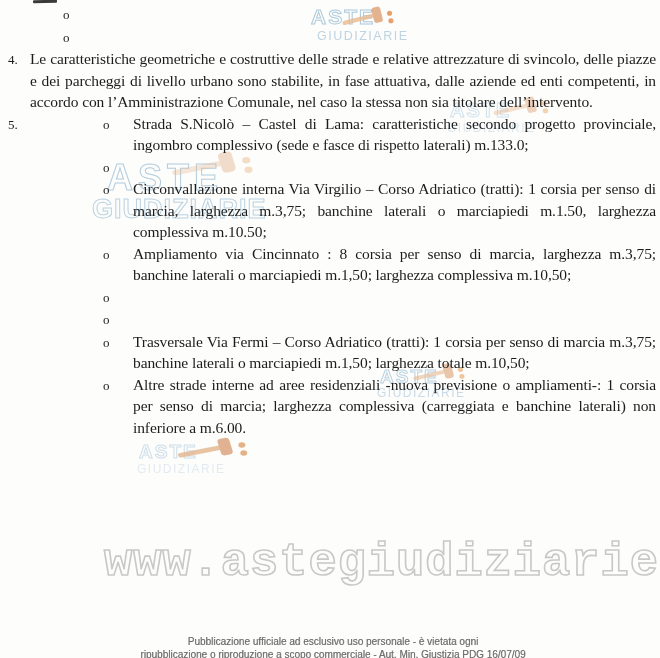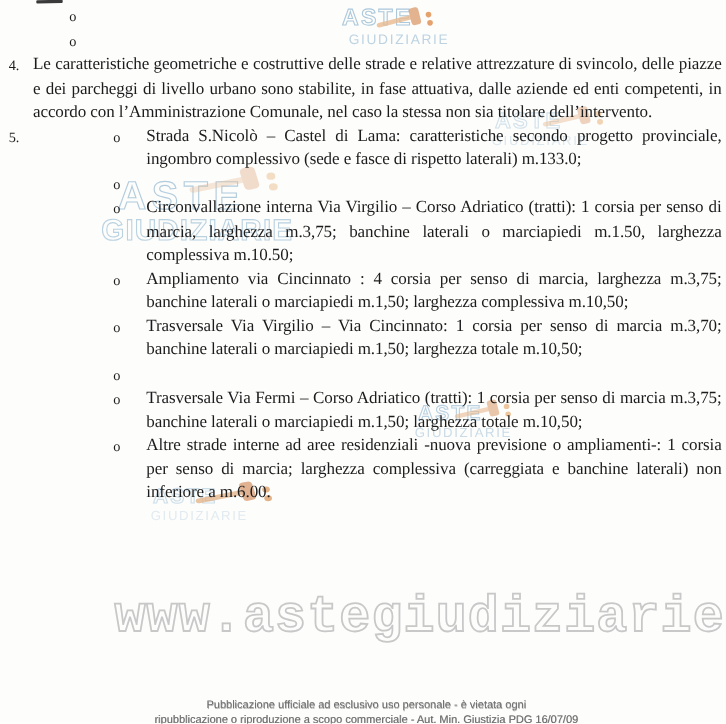--- a/index.html
+++ b/index.html
@@ -191,25 +191,24 @@
         </div>
         <div class="li sub">
           <span class="marker">o</span>
         </div>
         <div class="li sub">
           <span class="marker">o</span>
           <div class="li-text">Circonvallazione interna Via Virgilio – Corso Adriatico (tratti): 1 corsia per senso di marcia, larghezza m.3,75; banchine laterali o marciapiedi m.1.50, larghezza complessiva m.10.50;</div>
         </div>
         <div class="li sub">
           <span class="marker">o</span>
-          <div class="li-text">Ampliamento via Cincinnato : 4 corsia per senso di marcia, larghezza m.3,75; banchine laterali o marciapiedi m.1,50; larghezza complessiva m.10,50;</div>
-        </div>
-        <div class="li sub">
-          <span class="marker">o</span>
-          <div class="li-text">Trasversale Via Virgilio – Via Cincinnato: 1 corsia per senso di marcia m.3,70; banchine laterali o marciapiedi m.1,50; larghezza totale m.10,50;</div>
+          <div class="li-text">Ampliamento via Cincinnato : 8 corsia per senso di marcia, larghezza m.3,75; banchine laterali o marciapiedi m.1,50; larghezza complessiva m.10,50;</div>
+        </div>
+        <div class="li sub">
+          <span class="marker">o</span>
         </div>
         <div class="li sub">
           <span class="marker">o</span>
         </div>
         <div class="li sub">
           <span class="marker">o</span>
           <div class="li-text">Trasversale Via Fermi – Corso Adriatico (tratti): 1 corsia per senso di marcia m.3,75; banchine laterali o marciapiedi m.1,50; larghezza totale m.10,50;</div>
         </div>
         <div class="li sub">
           <span class="marker">o</span>

